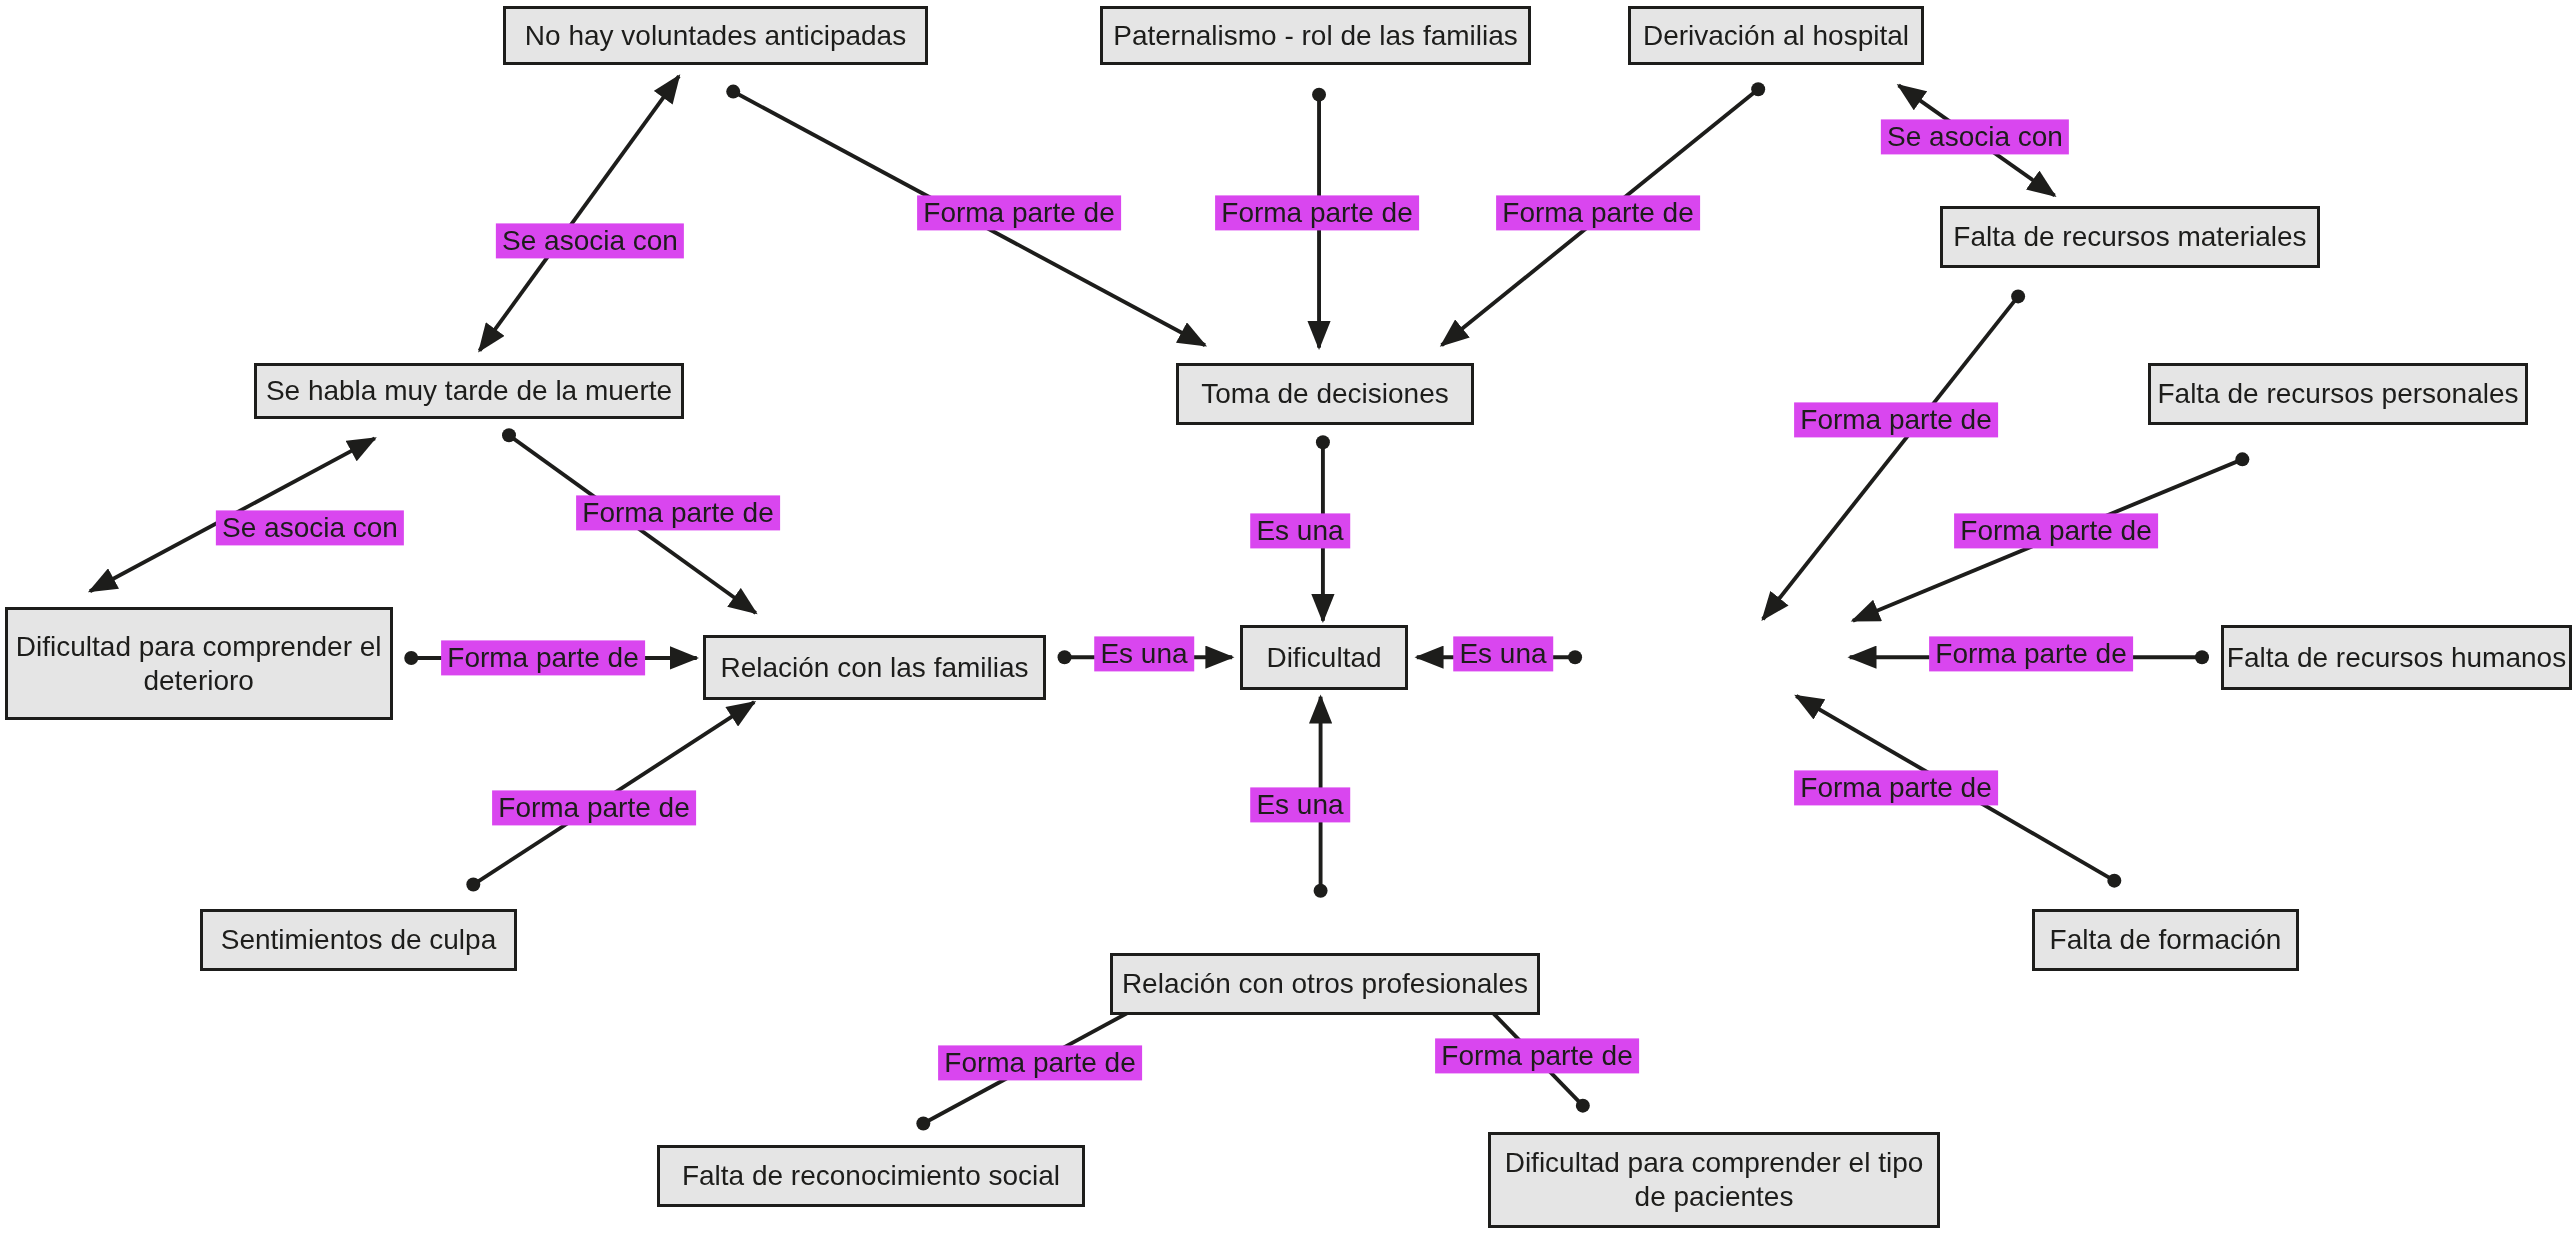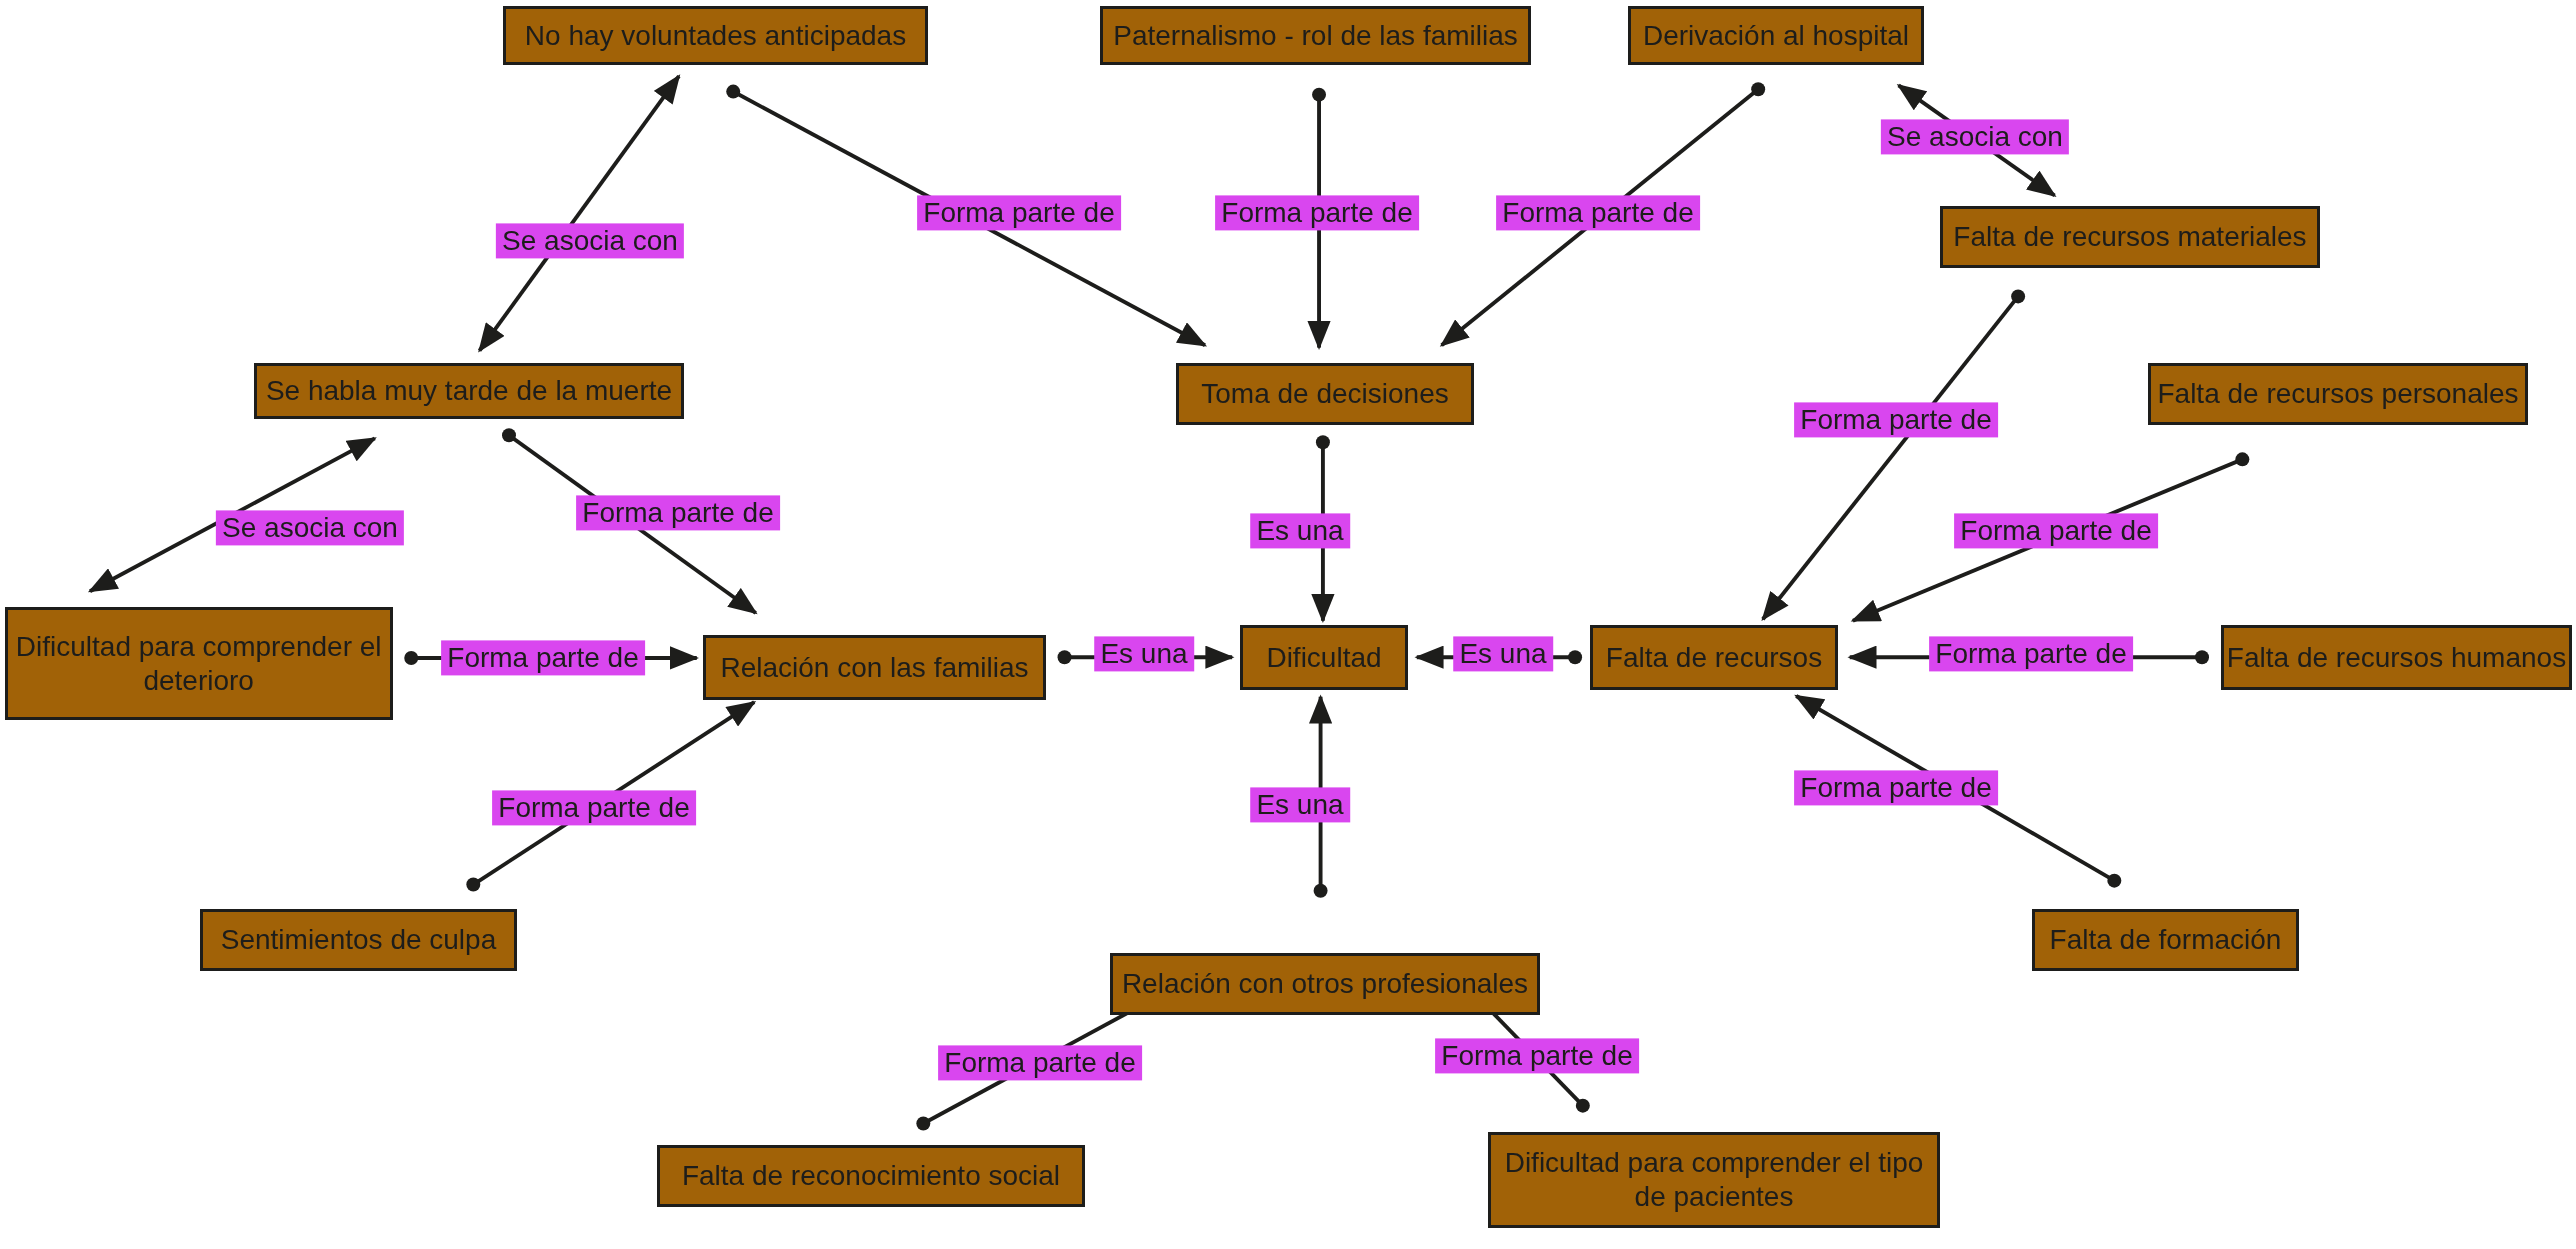--- a/index.html
+++ b/index.html
@@ -27,21 +27,21 @@
     stroke: #1d1d1b;
     stroke-width: 5;
   }
   .edges-svg circle {
     fill: #1d1d1b;
     stroke: none;
   }
   .node {
     position: absolute;
     box-sizing: border-box;
-    background: #a16207;
+    background: #e5e5e5;
     border: 3.1px solid #1d1d1b;
     display: flex;
     align-items: center;
     justify-content: center;
     text-align: center;
     font-size: 28px;
     line-height: 1.2;
     white-space: nowrap;
     padding: 3.1px 7.8px;
   }
@@ -185,21 +185,20 @@
   <div class="node" style="left:503px;  top:6.2px;    width:425px; height:59px;">No hay voluntades anticipadas</div>
   <div class="node" style="left:1100px; top:6.2px;    width:431px; height:59px;">Paternalismo - rol de las familias</div>
   <div class="node" style="left:1628px; top:6.2px;    width:296px; height:59px;">Derivación al hospital</div>
   <div class="node" style="left:1940px; top:206px;  width:380px; height:62px;">Falta de recursos materiales</div>
   <div class="node" style="left:254px;  top:363px;  width:430px; height:56px;">Se habla muy tarde de la muerte</div>
   <div class="node" style="left:1176px; top:363px;  width:298px; height:62px;">Toma de decisiones</div>
   <div class="node" style="left:2148px; top:363px;  width:380px; height:62px;">Falta de recursos personales</div>
   <div class="node wrap" style="left:4.7px; top:607px; width:388px; height:113px;">Dificultad para comprender el deterioro</div>
   <div class="node" style="left:703px;  top:625px;  width:343px; height:65px;margin-top:10px;">Relación con las familias</div>
   <div class="node" style="left:1240px; top:625px;  width:168px; height:65px;">Dificultad</div>
-  <div class="node" style="left:1590px; top:625px;  width:248px; height:65px;">Falta de recursos</div>
   <div class="node" style="left:2221px; top:625px;  width:351px; height:65px;">Falta de recursos humanos</div>
   <div class="node" style="left:200px;  top:909px; width:317px; height:62px;">Sentimientos de culpa</div>
   <div class="node" style="left:1110px; top:909px; width:430px; height:62px;margin-top:44px;">Relación con otros profesionales</div>
   <div class="node" style="left:2032px; top:909px; width:267px; height:62px;">Falta de formación</div>
   <div class="node" style="left:657px;  top:1145px; width:428px; height:62px;">Falta de reconocimiento social</div>
   <div class="node wrap" style="left:1488px; top:1132px; width:452px; height:96px;">Dificultad para comprender el tipo de pacientes</div>
 
 </div>
 
 

